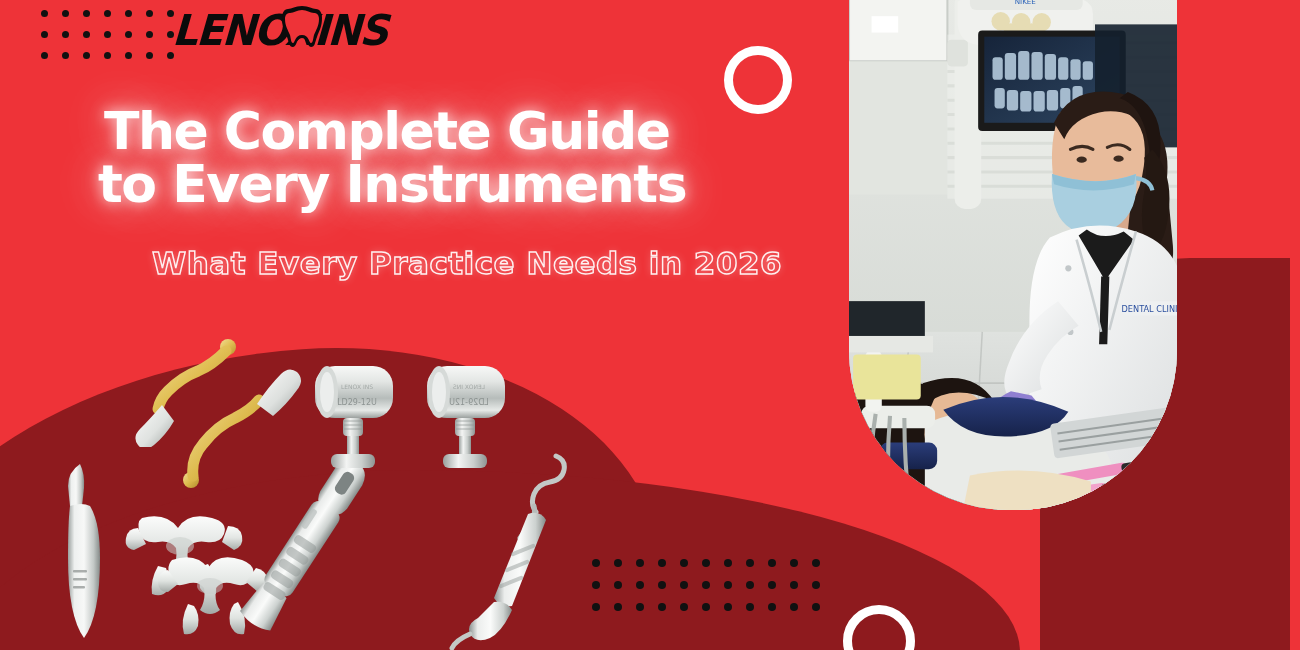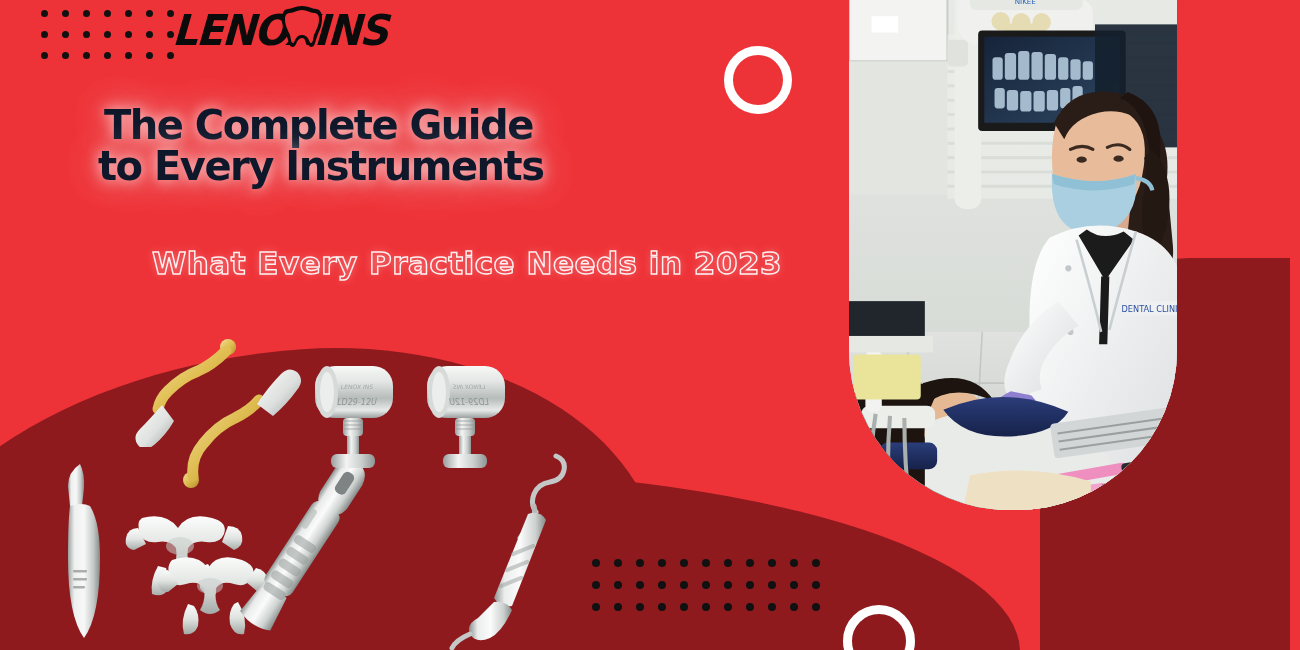--- a/index.html
+++ b/index.html
@@ -96,24 +96,24 @@
     width: 44px; height: 46px;
   }
 
   
   .title {
     position: absolute;
     left: 104px; top: 105px;
     width: 760px;
     font-family: "DejaVu Sans", sans-serif;
     font-weight: 900;
-    font-size: 40px;
+    font-size: 52px;
     line-height: 1.02;
     letter-spacing: -1.5px;
-    color: #0f172a;
+    color: #ffffff;
     text-shadow:
       0 0 14px rgba(255,255,255,0.75),
       0 0 34px rgba(255,255,255,0.50),
       0 0 62px rgba(255,255,255,0.30);
   }
   .title .line { display: block; white-space: nowrap; }
   .title .line2 { margin-left: -6px; }
 
   .subtitle {
     position: absolute;
@@ -133,21 +133,21 @@
     position: absolute;
     left: 849px; top: 0;
     width: 328px; height: 510px;
     border-radius: 0 0 160px 160px;
     overflow: hidden;
     background: #cfd3d0;
   }
   .photo svg { display: block; width: 100%; height: 100%; }
 
   
-  .instr { position: absolute; font-style: italic; }
+  .instr { position: absolute; }
   .instr svg { display: block; width: 100%; height: 100%; }
   .i-elevator   { left: 52px;  top: 462px; width: 58px;  height: 178px; }
   .i-scaler-a   { left: 122px; top: 337px; width: 124px; height: 110px; }
   .i-scaler-b   { left: 175px; top: 360px; width: 130px; height: 128px; }
   .i-clamp-1    { left: 124px; top: 508px; width: 122px; height: 96px;  }
   .i-clamp-2    { left: 156px; top: 548px; width: 118px; height: 94px;  }
   .i-mirror     { left: 228px; top: 448px; width: 168px; height: 200px; }
   .i-probe      { left: 440px; top: 452px; width: 132px; height: 200px; }
   .i-block-1    { left: 313px; top: 362px; width: 82px;  height: 108px; }
   .i-block-2    { left: 425px; top: 362px; width: 82px;  height: 108px; }
@@ -232,21 +232,21 @@
       <path d="M22 3C15 3 12 6 8 6 4 6 2 10 2 15c0 9 3 13 5 19 2 5 2 10 6 10 4 0 3-9 9-9s5 9 9 9c4 0 4-5 6-10 2-6 5-10 5-19 0-5-2-9-6-9-4 0-7-3-14-3z" fill="#0b0b0b"></path>
       <path d="M22 7c-5 0-8 3-12 3-3 0-5 2-5 6 0 7 3 11 5 16 1 4 1 8 3 8s2-8 9-8 7 8 9 8 2-4 3-8c2-5 5-9 5-16 0-4-2-6-5-6-4 0-7-3-12-3z" fill="#EE3338"></path>
     </svg>
   </div>
 
   <h1 class="title">
     <span class="line line1">The Complete Guide</span>
     <span class="line line2">to Every Instruments</span>
   </h1>
 
-  <div class="subtitle">What Every Practice Needs in 2023</div>
+  <div class="subtitle">What Every Practice Needs in 2026</div>
 
   <div class="photo">
     <svg viewBox="0 0 320 510" preserveAspectRatio="xMidYMid slice">
       <defs>
         <linearGradient id="wall" x1="0" y1="0" x2="0" y2="1">
           <stop offset="0" stop-color="#e8eae6"></stop>
             <stop offset="1" stop-color="#cfd4cf"></stop>
         </linearGradient>
         <linearGradient id="coat" x1="0" y1="0" x2="1" y2="1">
           <stop offset="0" stop-color="#ffffff"></stop>

